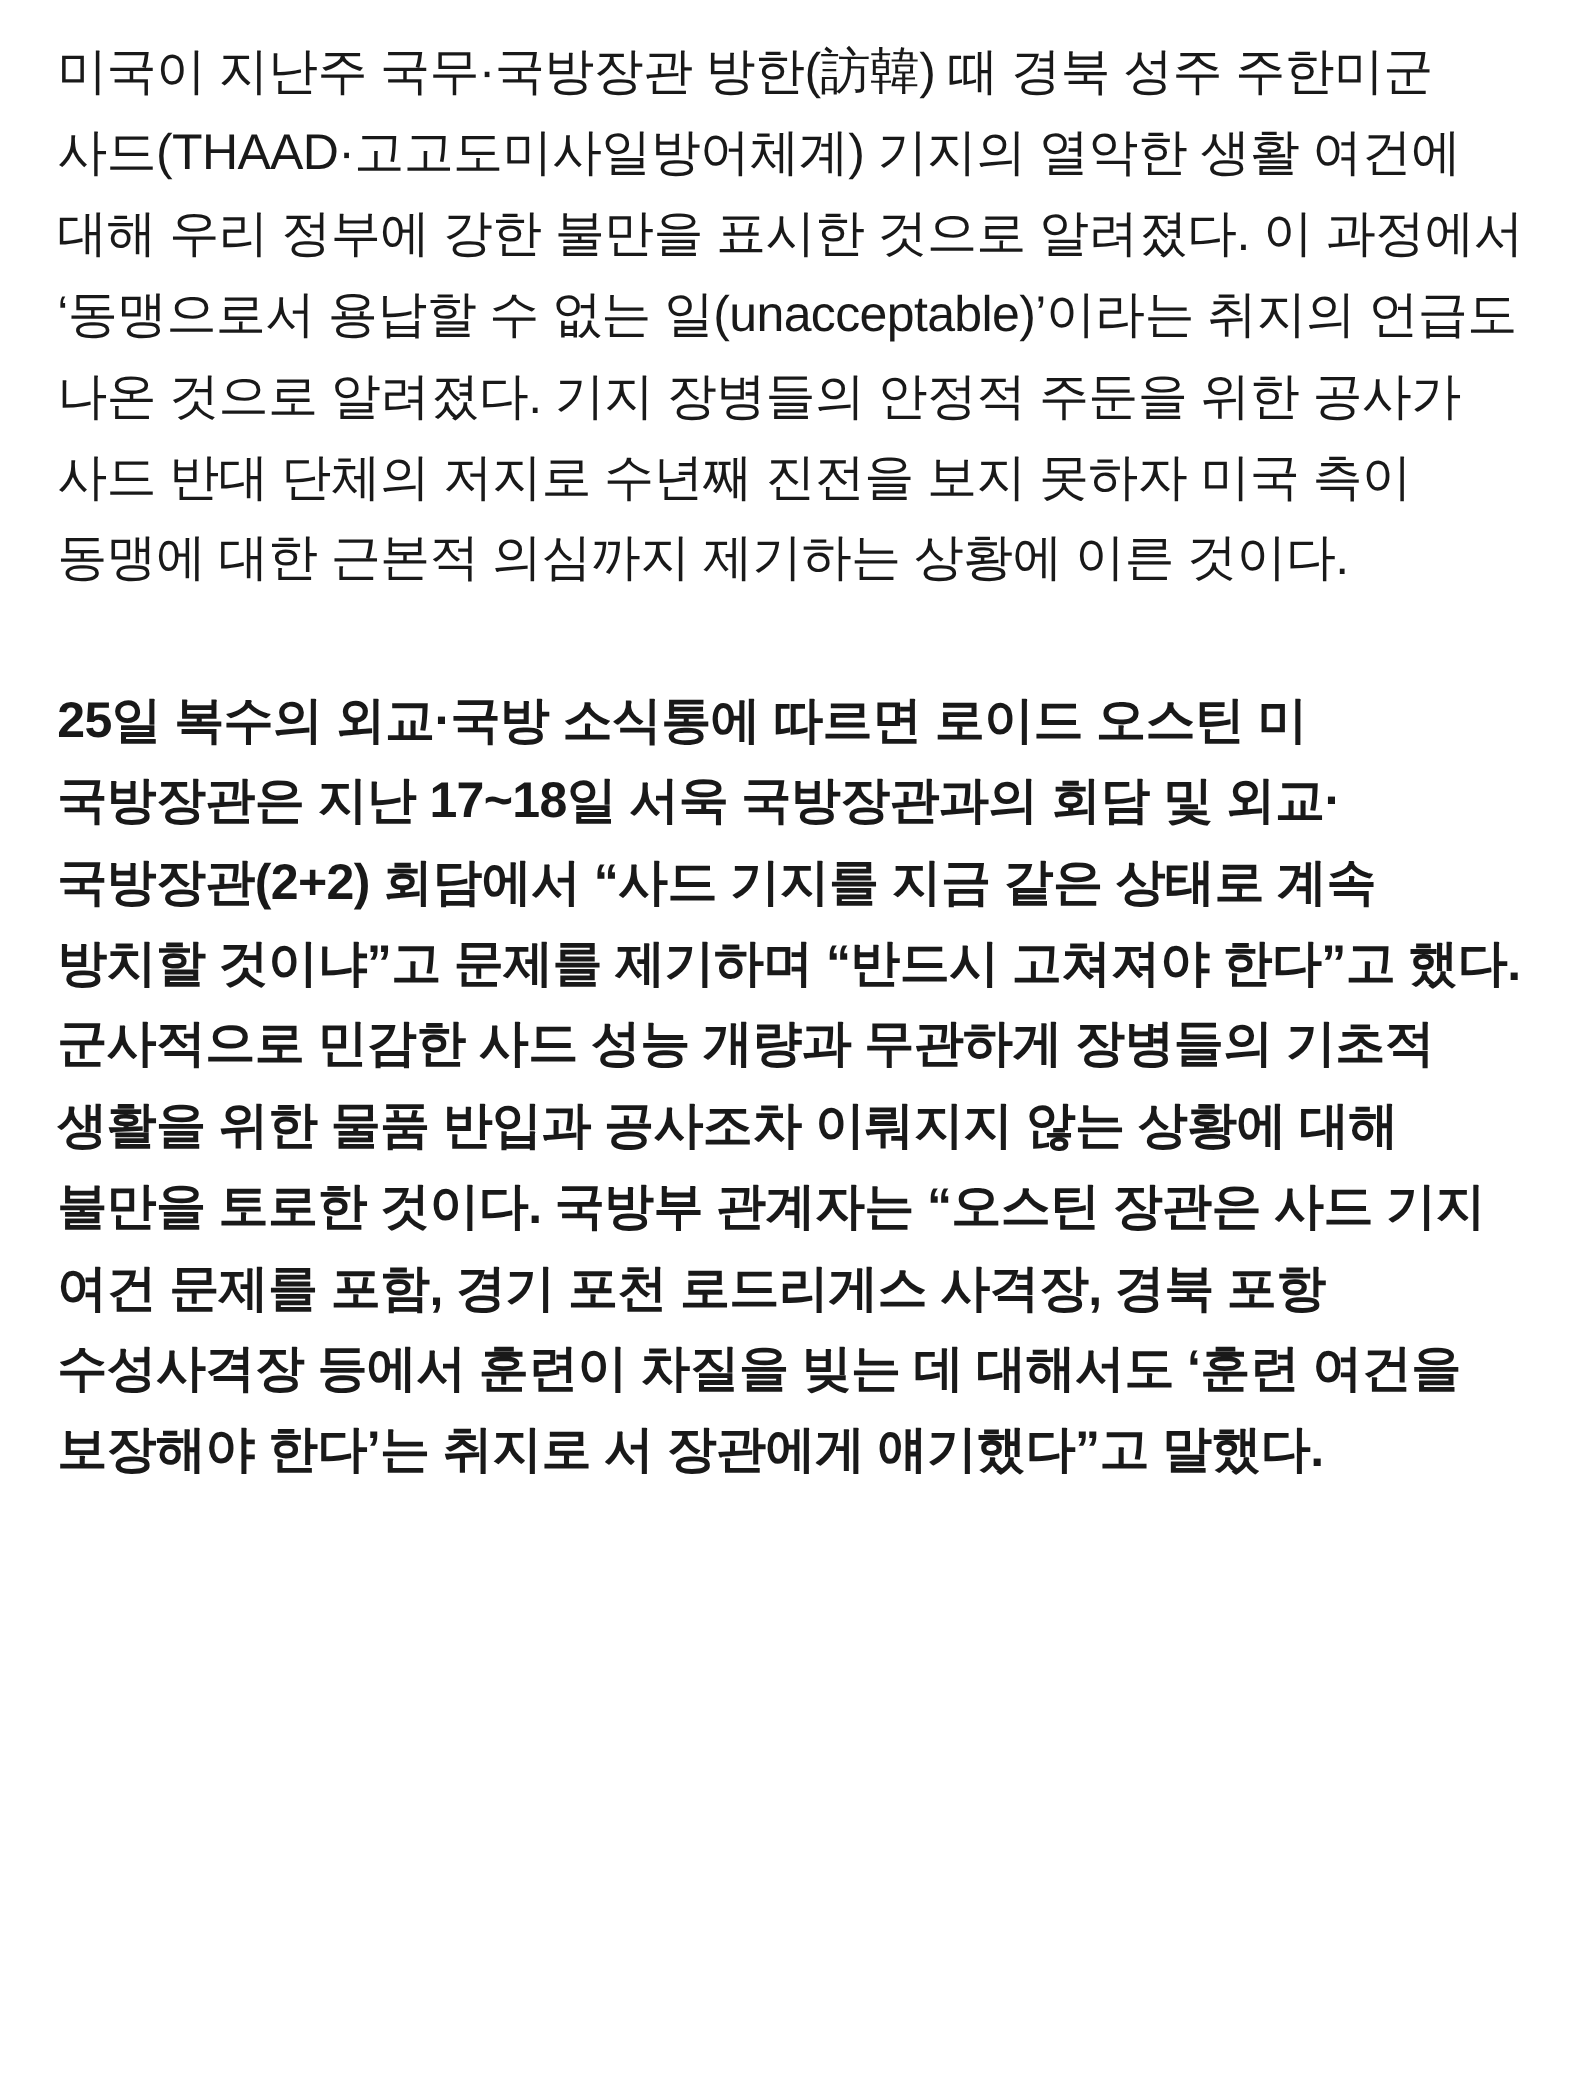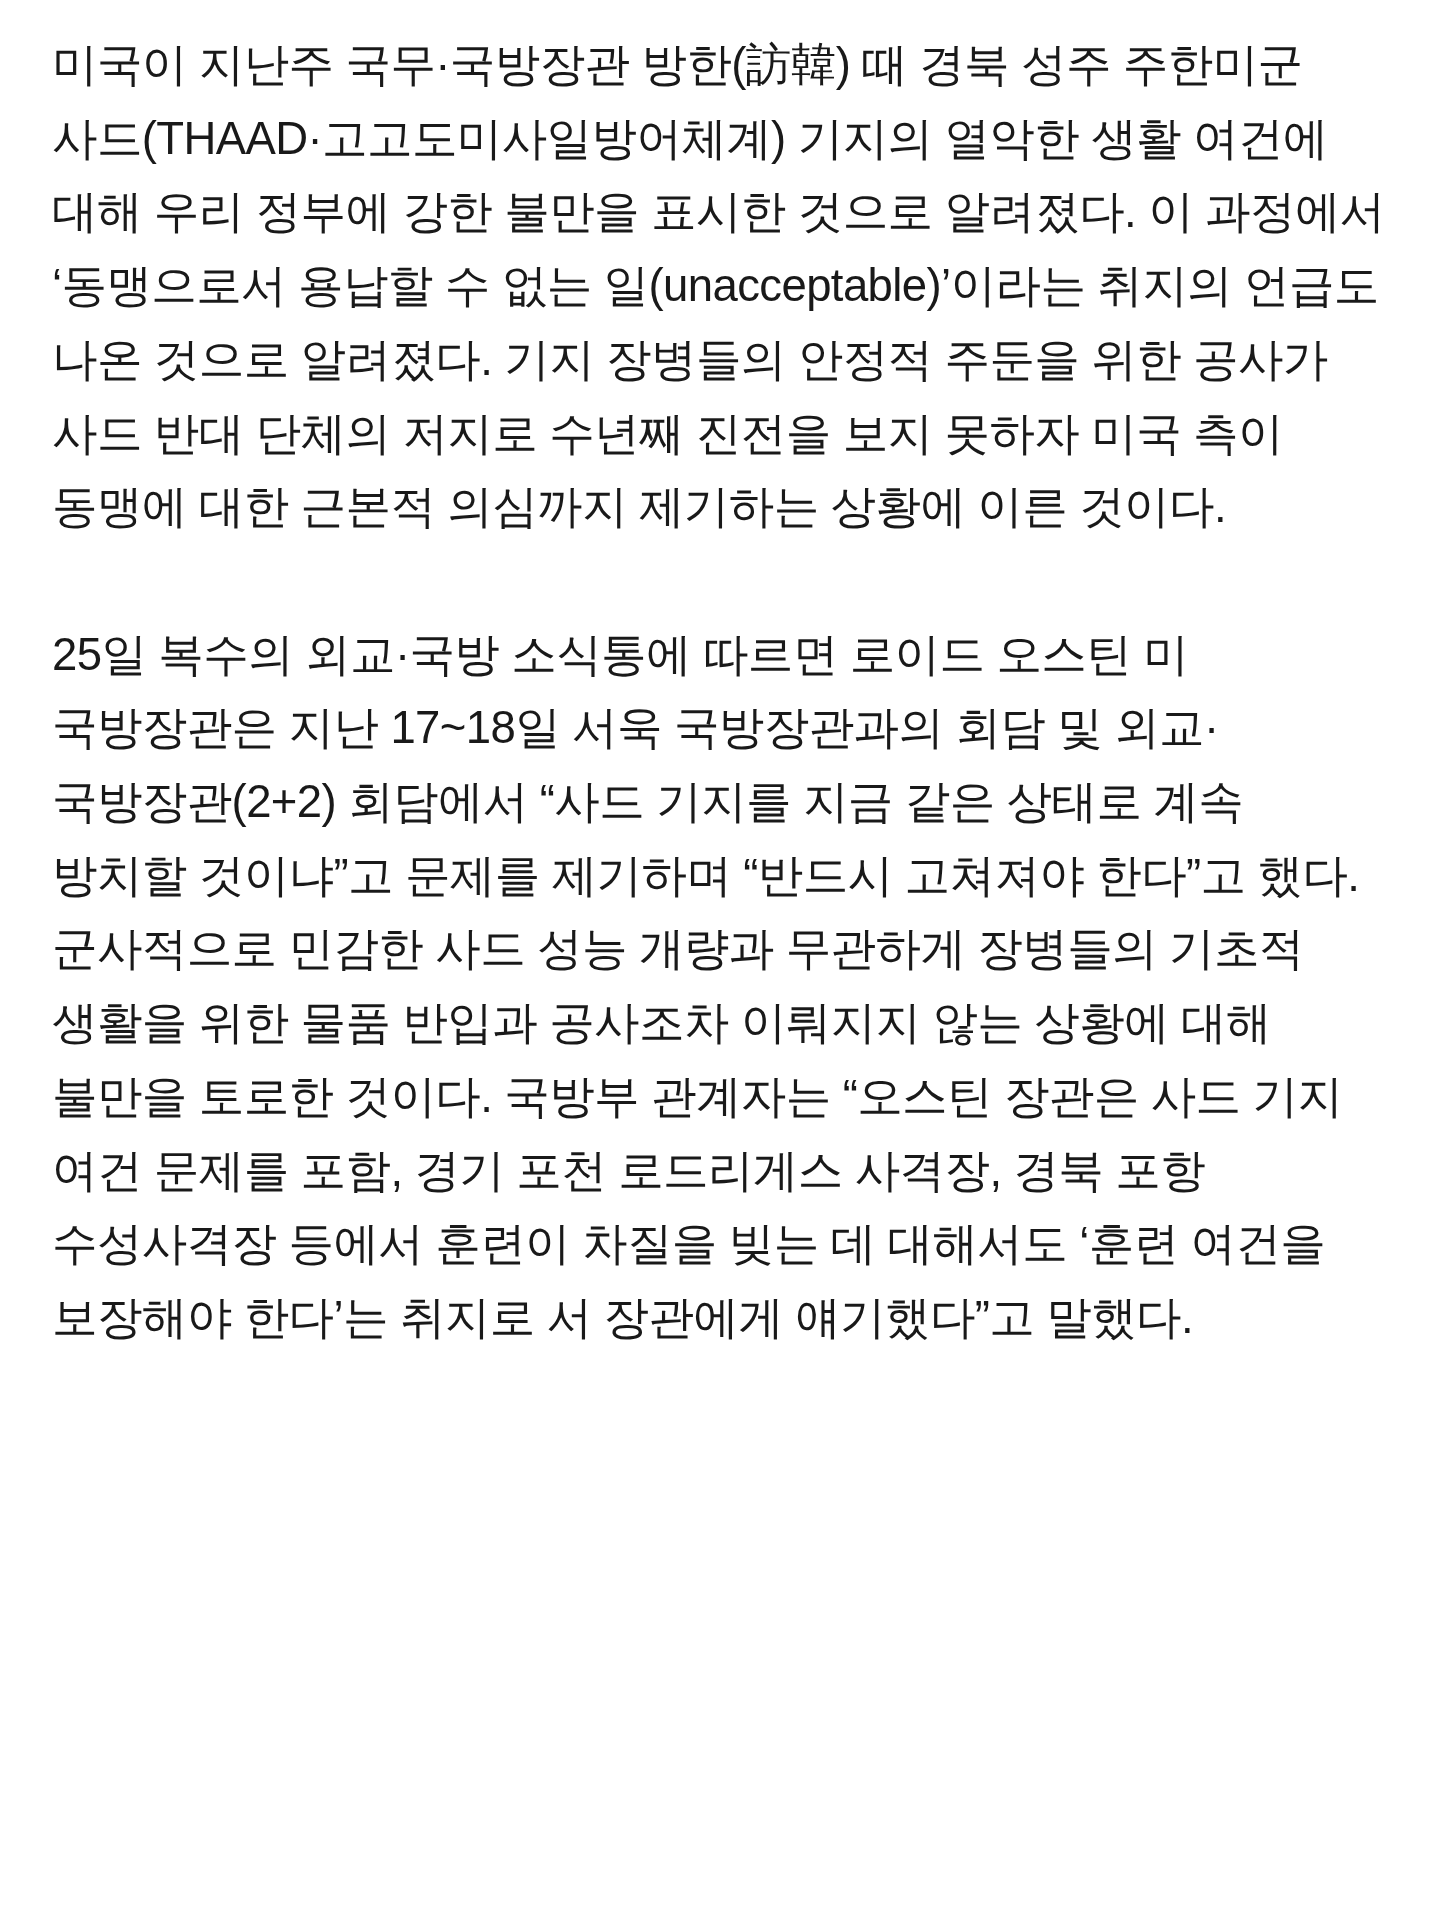--- a/index.html
+++ b/index.html
@@ -23,20 +23,21 @@
     font-size: 45.5px;
     line-height: 1.62;
     letter-spacing: -0.6px;
     word-break: keep-all;
     margin: 0;
     color: #191919;
     text-align: left;
   }
   .para + .para {
     margin-top: 1.62em;
+    font-weight: bold;
   }
 </style>
 </head>
 <body>
 
 <div class="article">
   <p class="para">미국이 지난주 국무·국방장관 방한(訪韓) 때 경북 성주 주한미군 사드(THAAD·고고도미사일방어체계) 기지의 열악한 생활 여건에 대해 우리 정부에 강한 불만을 표시한 것으로 알려졌다. 이 과정에서 ‘동맹으로서 용납할 수 없는 일(unacceptable)’이라는 취지의 언급도 나온 것으로 알려졌다. 기지 장병들의 안정적 주둔을 위한 공사가 사드 반대 단체의 저지로 수년째 진전을 보지 못하자 미국 측이 동맹에 대한 근본적 의심까지 제기하는 상황에 이른 것이다.</p>
   <p class="para">25일 복수의 외교·국방 소식통에 따르면 로이드 오스틴 미 국방장관은 지난 17~18일 서욱 국방장관과의 회담 및 외교·국방장관(2+2) 회담에서 “사드 기지를 지금 같은 상태로 계속 방치할 것이냐”고 문제를 제기하며 “반드시 고쳐져야 한다”고 했다. 군사적으로 민감한 사드 성능 개량과 무관하게 장병들의 기초적 생활을 위한 물품 반입과 공사조차 이뤄지지 않는 상황에 대해 불만을 토로한 것이다. 국방부 관계자는 “오스틴 장관은 사드 기지 여건 문제를 포함, 경기 포천 로드리게스 사격장, 경북 포항 수성사격장 등에서 훈련이 차질을 빚는 데 대해서도 ‘훈련 여건을 보장해야 한다’는 취지로 서 장관에게 얘기했다”고 말했다.</p>
 </div>
 

